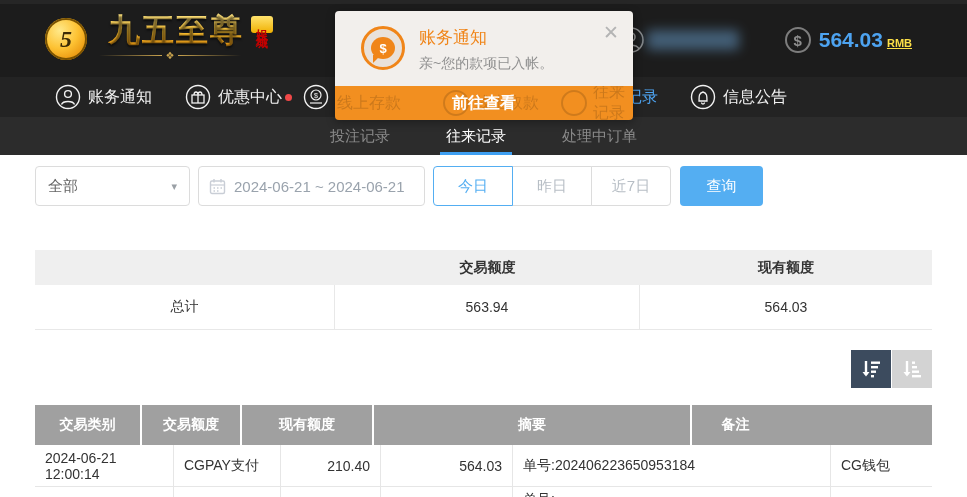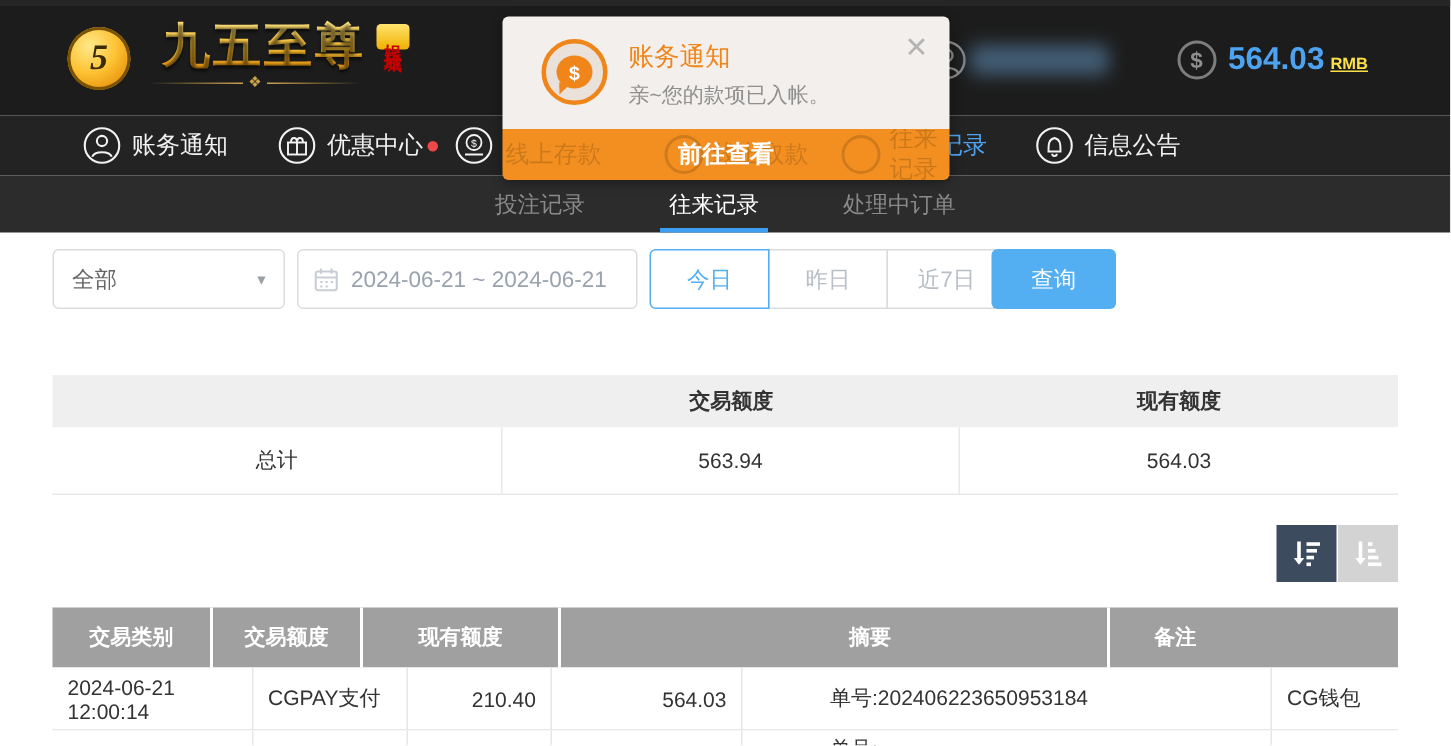--- a/index.html
+++ b/index.html
@@ -53,21 +53,21 @@
   .select .caret { margin-left:auto; color:#9aa0a6; font-size:11px; }
   .datefield { position:absolute; left:198px; top:166px; width:227px; height:40px; background:#fff; border:1px solid #dcdcdc; border-radius:4px;
                display:flex; align-items:center; padding:0 10px; font-size:15px; color:#9aa3ad; cursor:text; }
   .datefield svg { margin-right:8px; }
   .btngroup { position:absolute; left:433px; top:166px; height:40px; display:flex; }
   .qbtn { width:80px; height:40px; background:#fff; border:1px solid #dcdcdc; margin-left:-1px; font-size:15px; color:#b7bec5;
           display:flex; align-items:center; justify-content:center; cursor:pointer; }
   .qbtn:first-child { margin-left:0; border-radius:4px 0 0 4px; }
   .qbtn:last-child { border-radius:0 4px 4px 0; }
   .qbtn.active { border-color:#54aef2; color:#54aef2; z-index:2; }
-  .searchbtn { position:absolute; left:661px; top:166px; width:83px; height:40px; background:#54aef2; color:#fff; font-size:15px;
+  .searchbtn { position:absolute; left:680px; top:166px; width:83px; height:40px; background:#54aef2; color:#fff; font-size:15px;
                border:none; border-radius:4px; display:flex; align-items:center; justify-content:center; cursor:pointer; }
 
   
   .sum { position:absolute; left:35px; top:250px; width:897px; }
   .sum-h { display:flex; height:35px; background:#efefef; }
   .sum-h div { display:flex; align-items:center; justify-content:center; font-size:14px; color:#333; font-weight:bold; }
   .sum-b { display:flex; height:45px; background:#fff; border-bottom:1px solid #e8e8e8; }
   .sum-b div { display:flex; align-items:center; justify-content:center; font-size:14px; color:#333; border-right:1px solid #e8e8e8; }
   .sum-b div:last-child { border-right:none; }
   .sc1 { width:300px; } .sc2 { width:305px; } .sc3 { width:292px; }
@@ -85,21 +85,21 @@
   .tbl-h div:last-child { border-right:none; }
   .tbl-r { display:flex; height:42px; background:#fff; border-bottom:1px solid #e6e6e6; }
   .tbl-r div { display:flex; align-items:center; font-size:14px; color:#333; border-right:1px solid #e6e6e6; padding:0 10px; }
   .tbl-r div:last-child { border-right:none; }
   .tbl-r.partial { height:42px; }
   .tbl-r.partial div { align-items:flex-start; padding-top:4px; }
   .c1 { width:139px; justify-content:center; }
   .c2 { width:107px; justify-content:flex-start; }
   .c3 { width:100px; justify-content:flex-end; }
   .c4 { width:132px; justify-content:flex-end; }
-  .c5 { width:318px; justify-content:flex-start;margin-left:48px; }
+  .c5 { width:318px; justify-content:flex-start; }
   .c6 { width:87px; justify-content:flex-start; }
 
   
   .toast { position:absolute; left:335px; top:11px; width:298px; z-index:20; box-shadow:0 2px 8px rgba(0,0,0,.35); border-radius:4px; }
   .toast-body { position:relative; height:75px; background:#f2efec; border-radius:4px 4px 0 0; }
   .toast-icon { position:absolute; left:26px; top:15px; width:44px; height:44px; border-radius:50%; border:3px solid #f08519; background:#e9e1da;
                 display:flex; align-items:center; justify-content:center; }
   .bubble { position:relative; width:24px; height:22px; background:#f08519; border-radius:50% 50% 50% 50%;
             display:flex; align-items:center; justify-content:center; color:#fff; font-size:13px; font-weight:bold; }
   .bubble::after { content:""; position:absolute; left:2px; bottom:-4px; border:4px solid transparent; border-top-color:#f08519; border-left-color:#f08519; }

